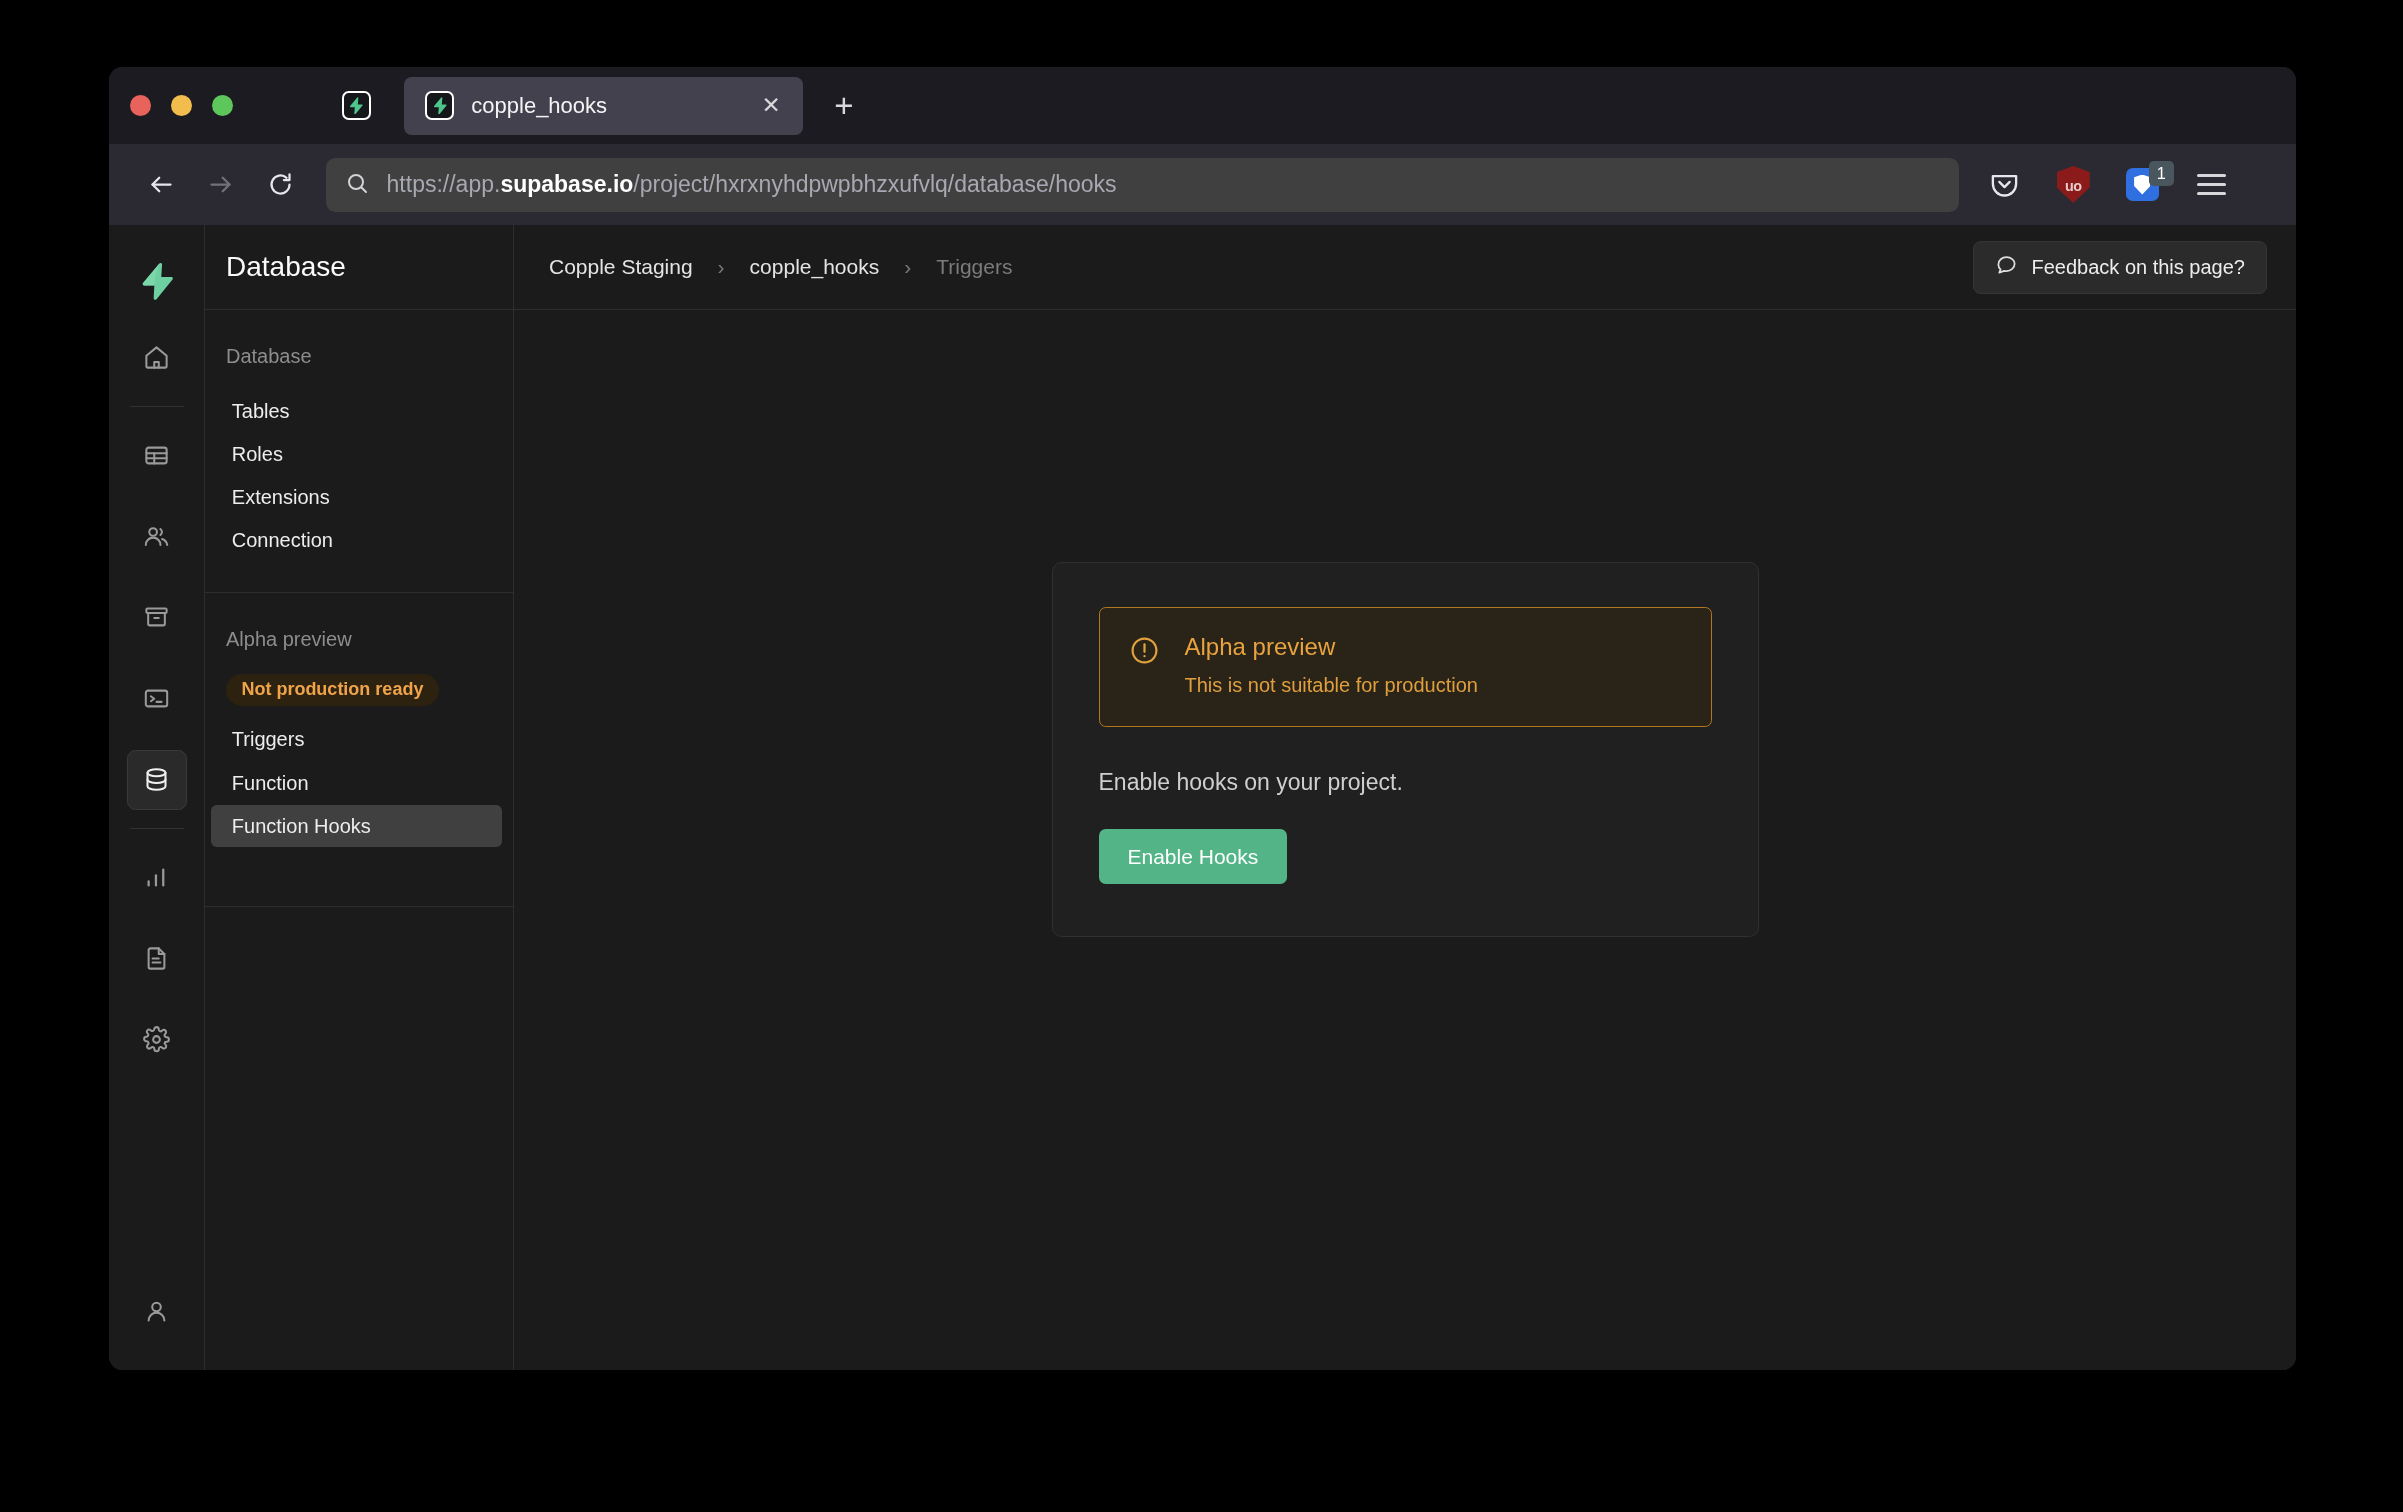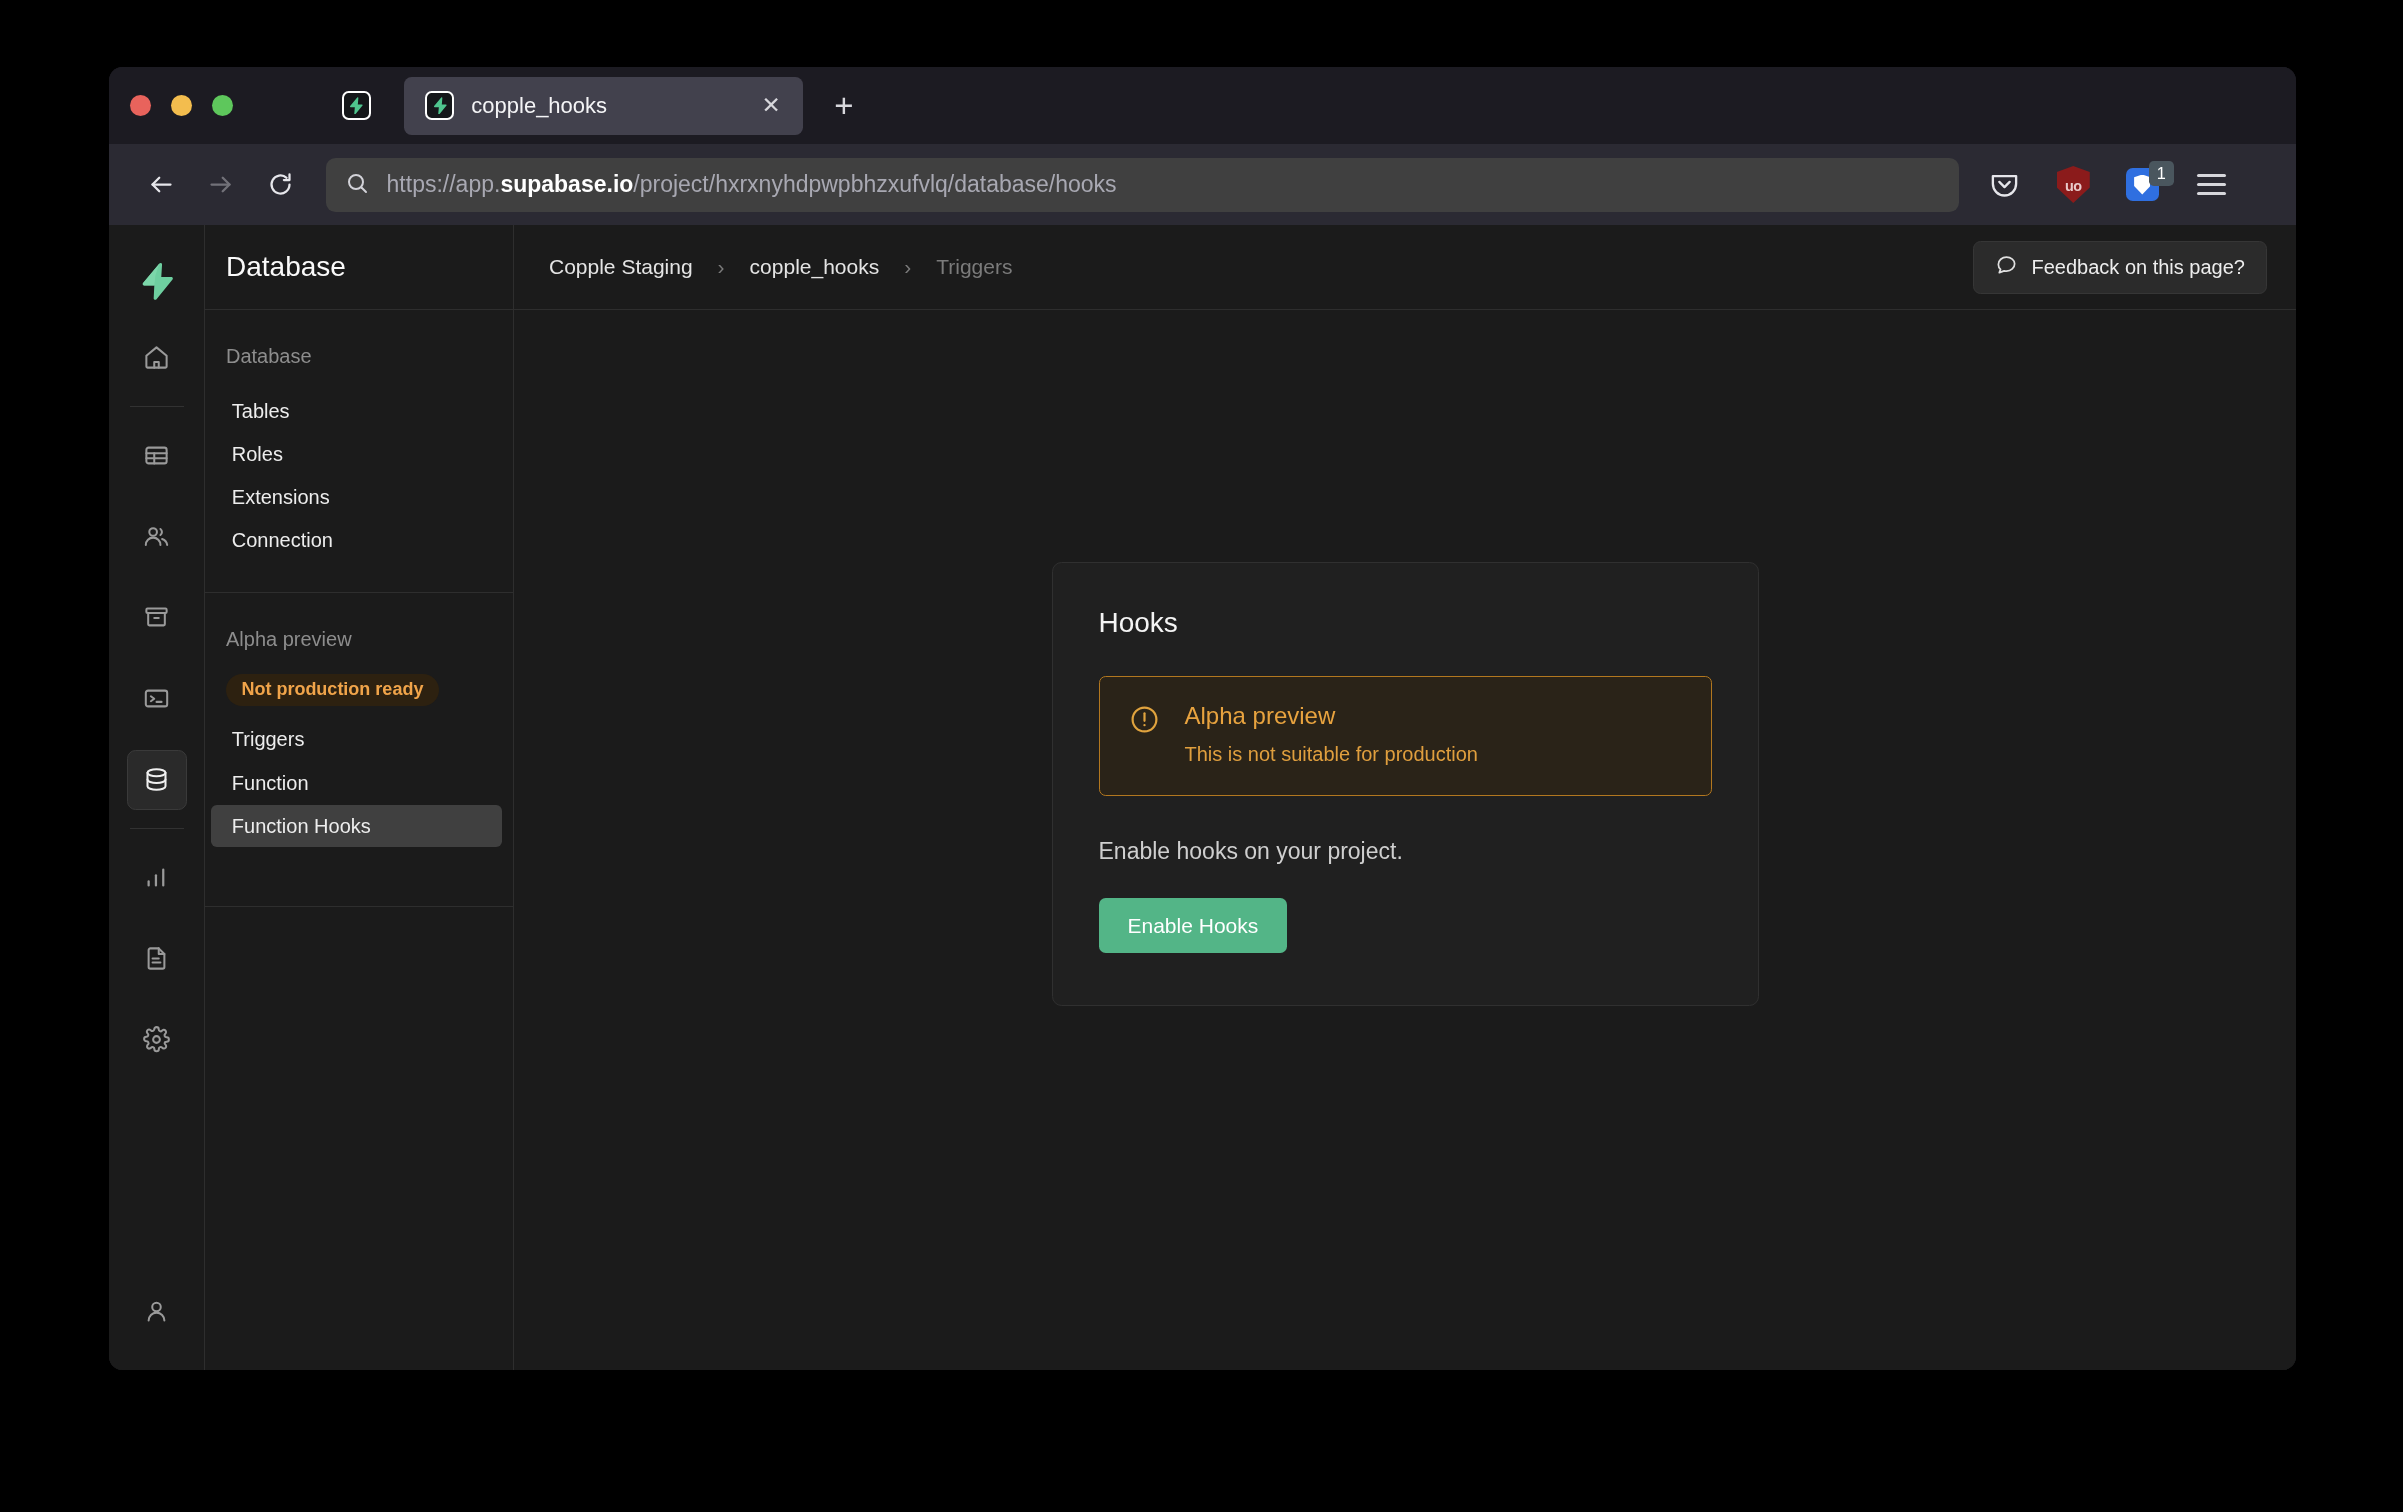--- a/index.html
+++ b/index.html
@@ -520,21 +520,20 @@
             <svg width="23" height="23" viewBox="0 0 24 24" fill="none" stroke="#e0e0e0" stroke-width="1.8" stroke-linecap="round" stroke-linejoin="round">
                 <path d="M20.5 11.3c0 4.2-3.8 7.6-8.5 7.6a9.6 9.6 0 0 1-2.4-.3L4.5 20.5l1.3-3.4a7.2 7.2 0 0 1-2.3-5.2c0-4.2 3.8-7.6 8.5-7.6s8.5 3.4 8.5 7z"></path>
               </svg>
           </span>
           <span>Feedback on this page?</span>
         </div>
       </div>
 
       <div class="content-body">
         <div class="card">
-          <div class="card-title">Hooks</div>
 
           <div class="alert">
             <span class="alert-icon">
               <svg width="31" height="31" viewBox="0 0 24 24" fill="none" stroke="#e0a33e" stroke-width="1.7" stroke-linecap="round">
                   <circle cx="12" cy="12" r="9.2"></circle>
                   <line x1="12" y1="7.2" x2="12" y2="13"></line>
                   <circle cx="12" cy="16.4" r="0.9" fill="#e0a33e" stroke="none"></circle>
                 </svg>
             </span>
             <span>

